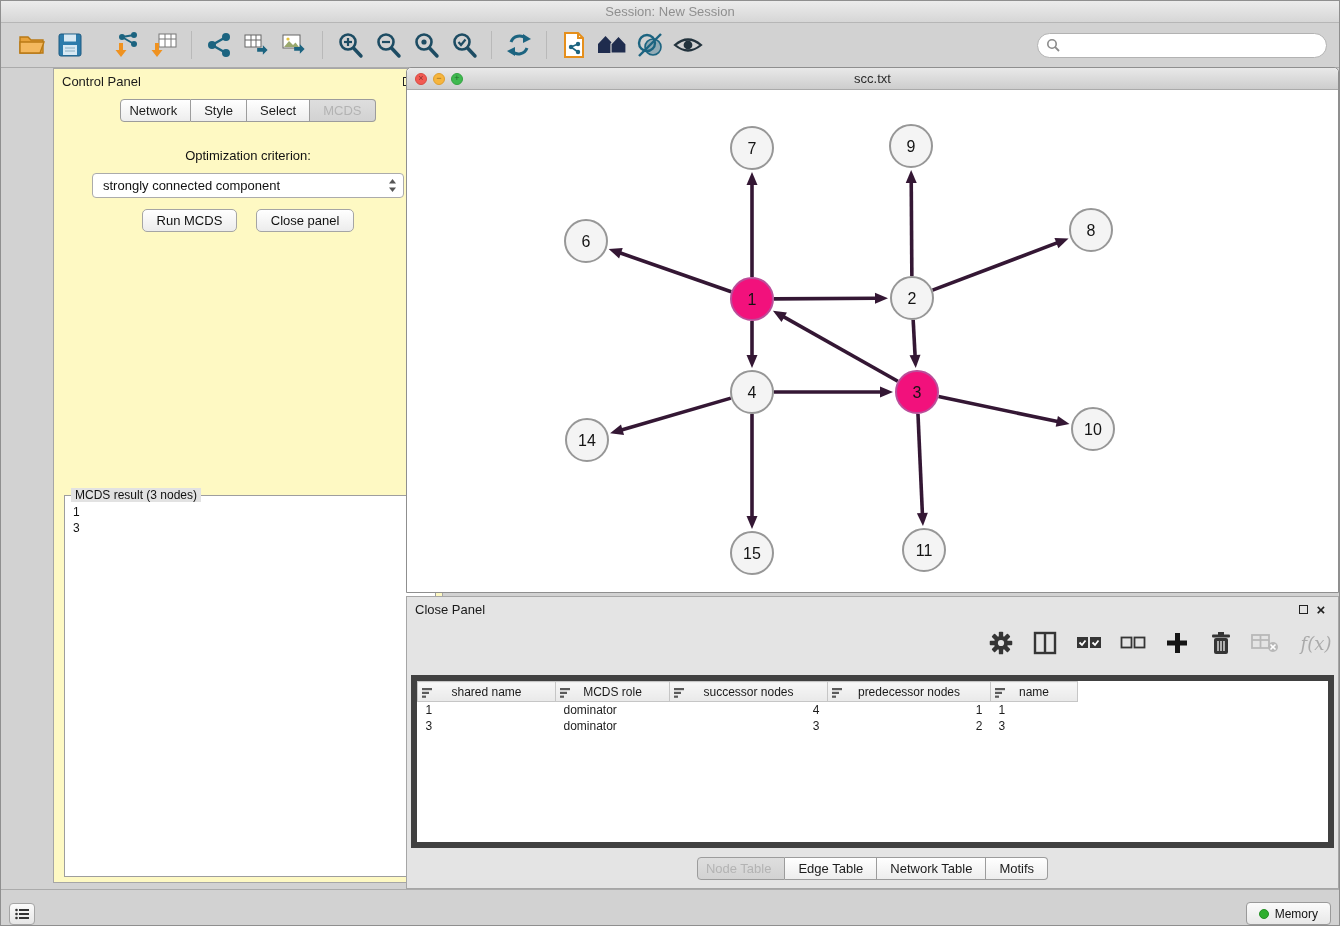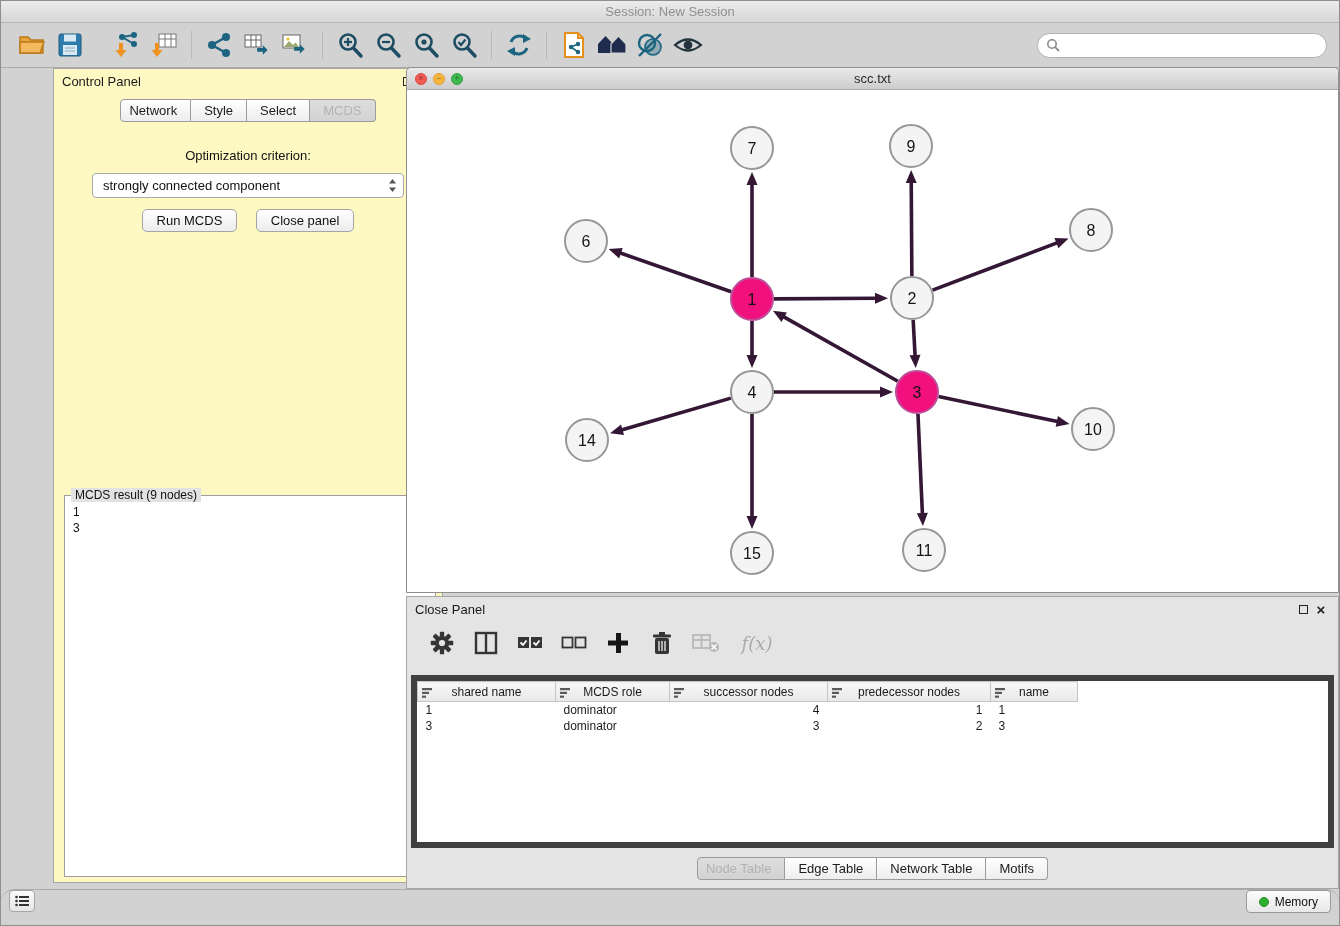--- a/index.html
+++ b/index.html
@@ -105,21 +105,21 @@
     position:absolute; left:0; right:0; text-align:center;
     font-size:13px; color:#2a2a2a; pointer-events:none;
   }
   .net-canvas { position:relative; width:100%; height:502px; background:#fff; }
 
   
   .table-panel {
     position:absolute; left:405px; top:595px; width:933px; height:293px;
     background:#e4e4e4; border:1px solid #a6a6a6;
   }
-  .tp-toolbar { display:flex; align-items:center; gap:14px; padding:8px 0 8px 20px; height:44px; }
+  .tp-toolbar { display:flex; align-items:center; gap:14px; padding:8px 0 8px 20px; height:44px;justify-content:flex-end; }
   .tp-btn { display:flex; align-items:center; justify-content:center; width:30px; height:30px; }
   .fx-label { font-family:"DejaVu Serif", serif; font-style:italic; font-size:18px; color:#aaaaaa; }
   .tp-table-wrap {
     position:absolute; left:4px; right:4px; top:78px; bottom:40px;
     background:#fff; border:6px solid #404040; overflow:hidden;
   }
   table.node-table { border-collapse:collapse; table-layout:fixed; width:660px; font-size:12px; }
   table.node-table th {
     background:linear-gradient(#f7f7f7,#e9e9e9);
     border:1px solid #c6c6c6; font-weight:normal; height:20px;
@@ -128,21 +128,21 @@
   table.node-table th .hicon { position:absolute; left:4px; top:5px; }
   table.node-table td { height:16px; padding:0 8px; color:#1d1d1d; }
   .tp-tabsbar {
     position:absolute; left:0; right:0; bottom:8px; text-align:center;
   }
 
   
   .statusbar {
     position:absolute; left:0; right:0; bottom:0; height:36px;
     background:#d2d2d2; border-top:1px solid #ababab;
-    display:flex; align-items:flex-start; padding:0 8px;border-radius:13px;
+    display:flex; align-items:flex-end; padding:0 8px;
   }
   .memory-btn {
     display:flex; align-items:center; gap:6px;
     border:1px solid #9a9a9a; border-radius:4px; height:23px; padding:0 12px;
     background:linear-gradient(#fbfbfb,#e8e8e8); font-size:12px; color:#111;
   }
   .memdot { width:10px; height:10px; border-radius:50%; background:#2fae2f; border:1px solid #259025; }
   .listbtn {
     width:26px; height:22px; border:1px solid #a5a5a5; border-radius:4px;
     background:linear-gradient(#fbfbfb,#e6e6e6);
@@ -323,21 +323,21 @@
     <svg width="9" height="15" viewBox="0 0 9 15">
         <path d="M4.5 1L8 5.5H1z" fill="#555"></path>
         <path d="M4.5 14L1 9.5H8z" fill="#555"></path>
       </svg>
   </div>
   <div class="cp-buttons">
     <button class="macbtn">Run MCDS</button>
     <button class="macbtn">Close panel</button>
   </div>
   <div class="result-box">
-    <span class="result-legend">MCDS result (9 nodes)</span>
+    <span class="result-legend">MCDS result (3 nodes)</span>
     <div class="result-list" id="mcds-result-list">
         <div>1</div>
         <div>3</div>
       </div>
   </div>
 </div>
 
 <div class="network-window">
   <div class="net-titlebar">
     <span class="net-title">scc.txt</span>

